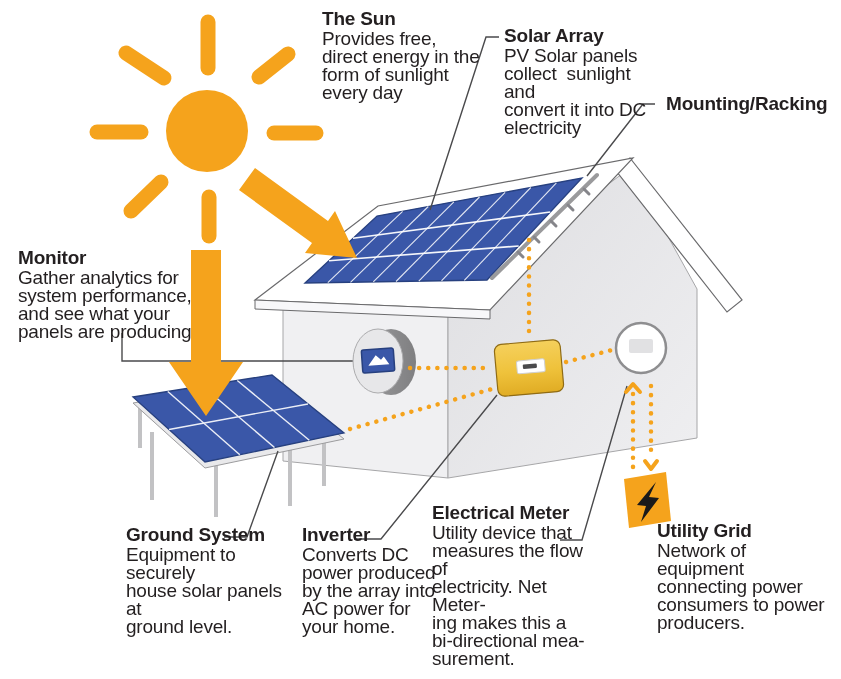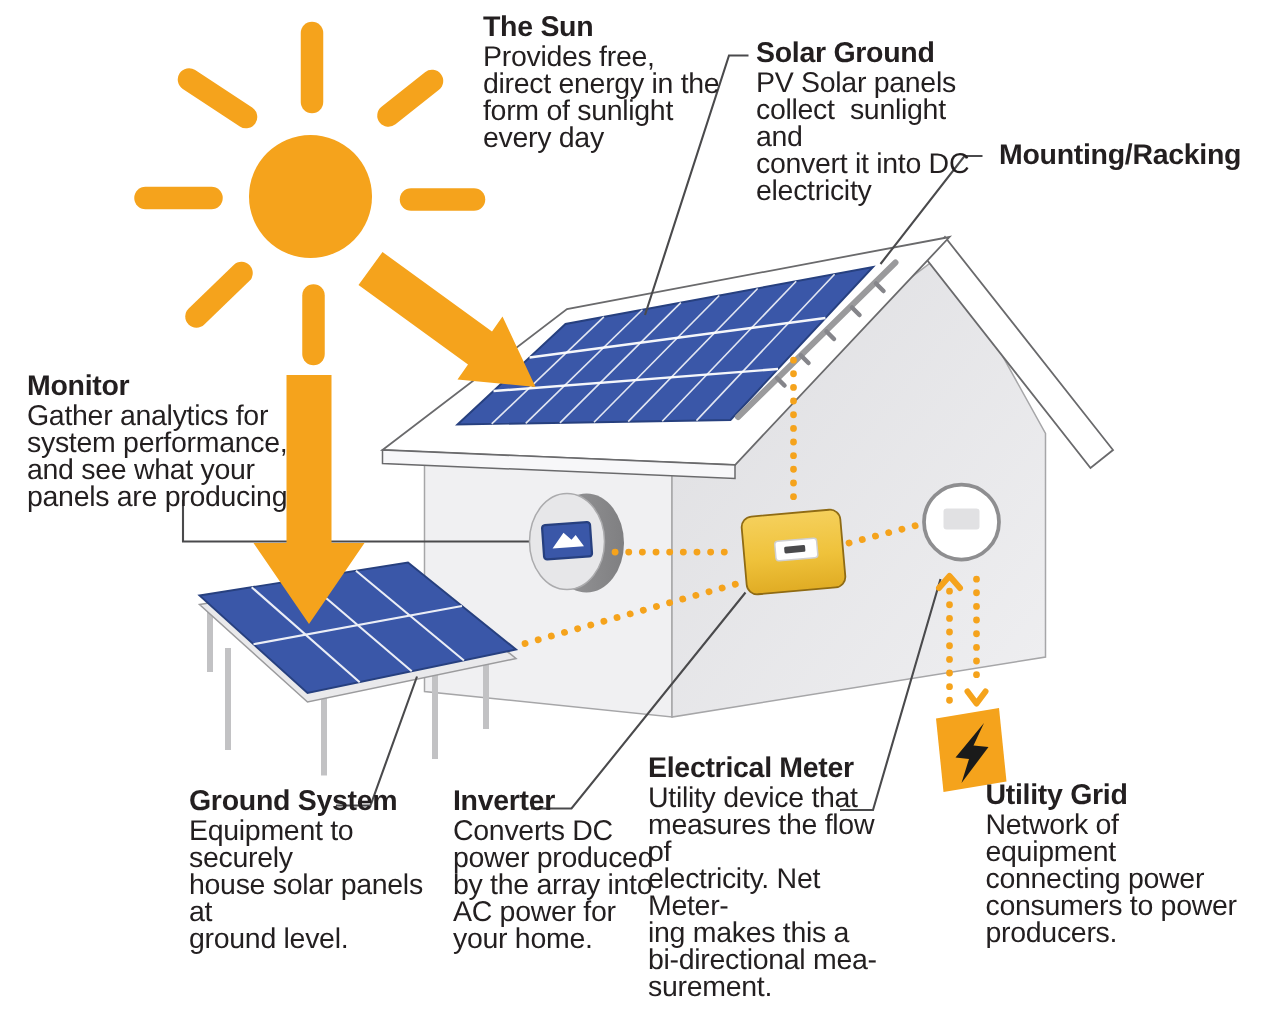--- a/index.html
+++ b/index.html
@@ -157,21 +157,21 @@
 </svg>
 
   <div class="label lbl-sun">
     <h3>The Sun</h3>
     <p>Provides free,
 direct energy in the
 form of sunlight
 every day</p>
   </div>
   <div class="label lbl-solar-array">
-    <h3>Solar Ground</h3>
+    <h3>Solar Array</h3>
     <p>PV Solar panels
 collect  sunlight and
 convert it into DC
 electricity</p>
   </div>
   <div class="label lbl-mounting">
     <h3>Mounting/Racking</h3>
   </div>
   <div class="label lbl-monitor">
     <h3>Monitor</h3>

